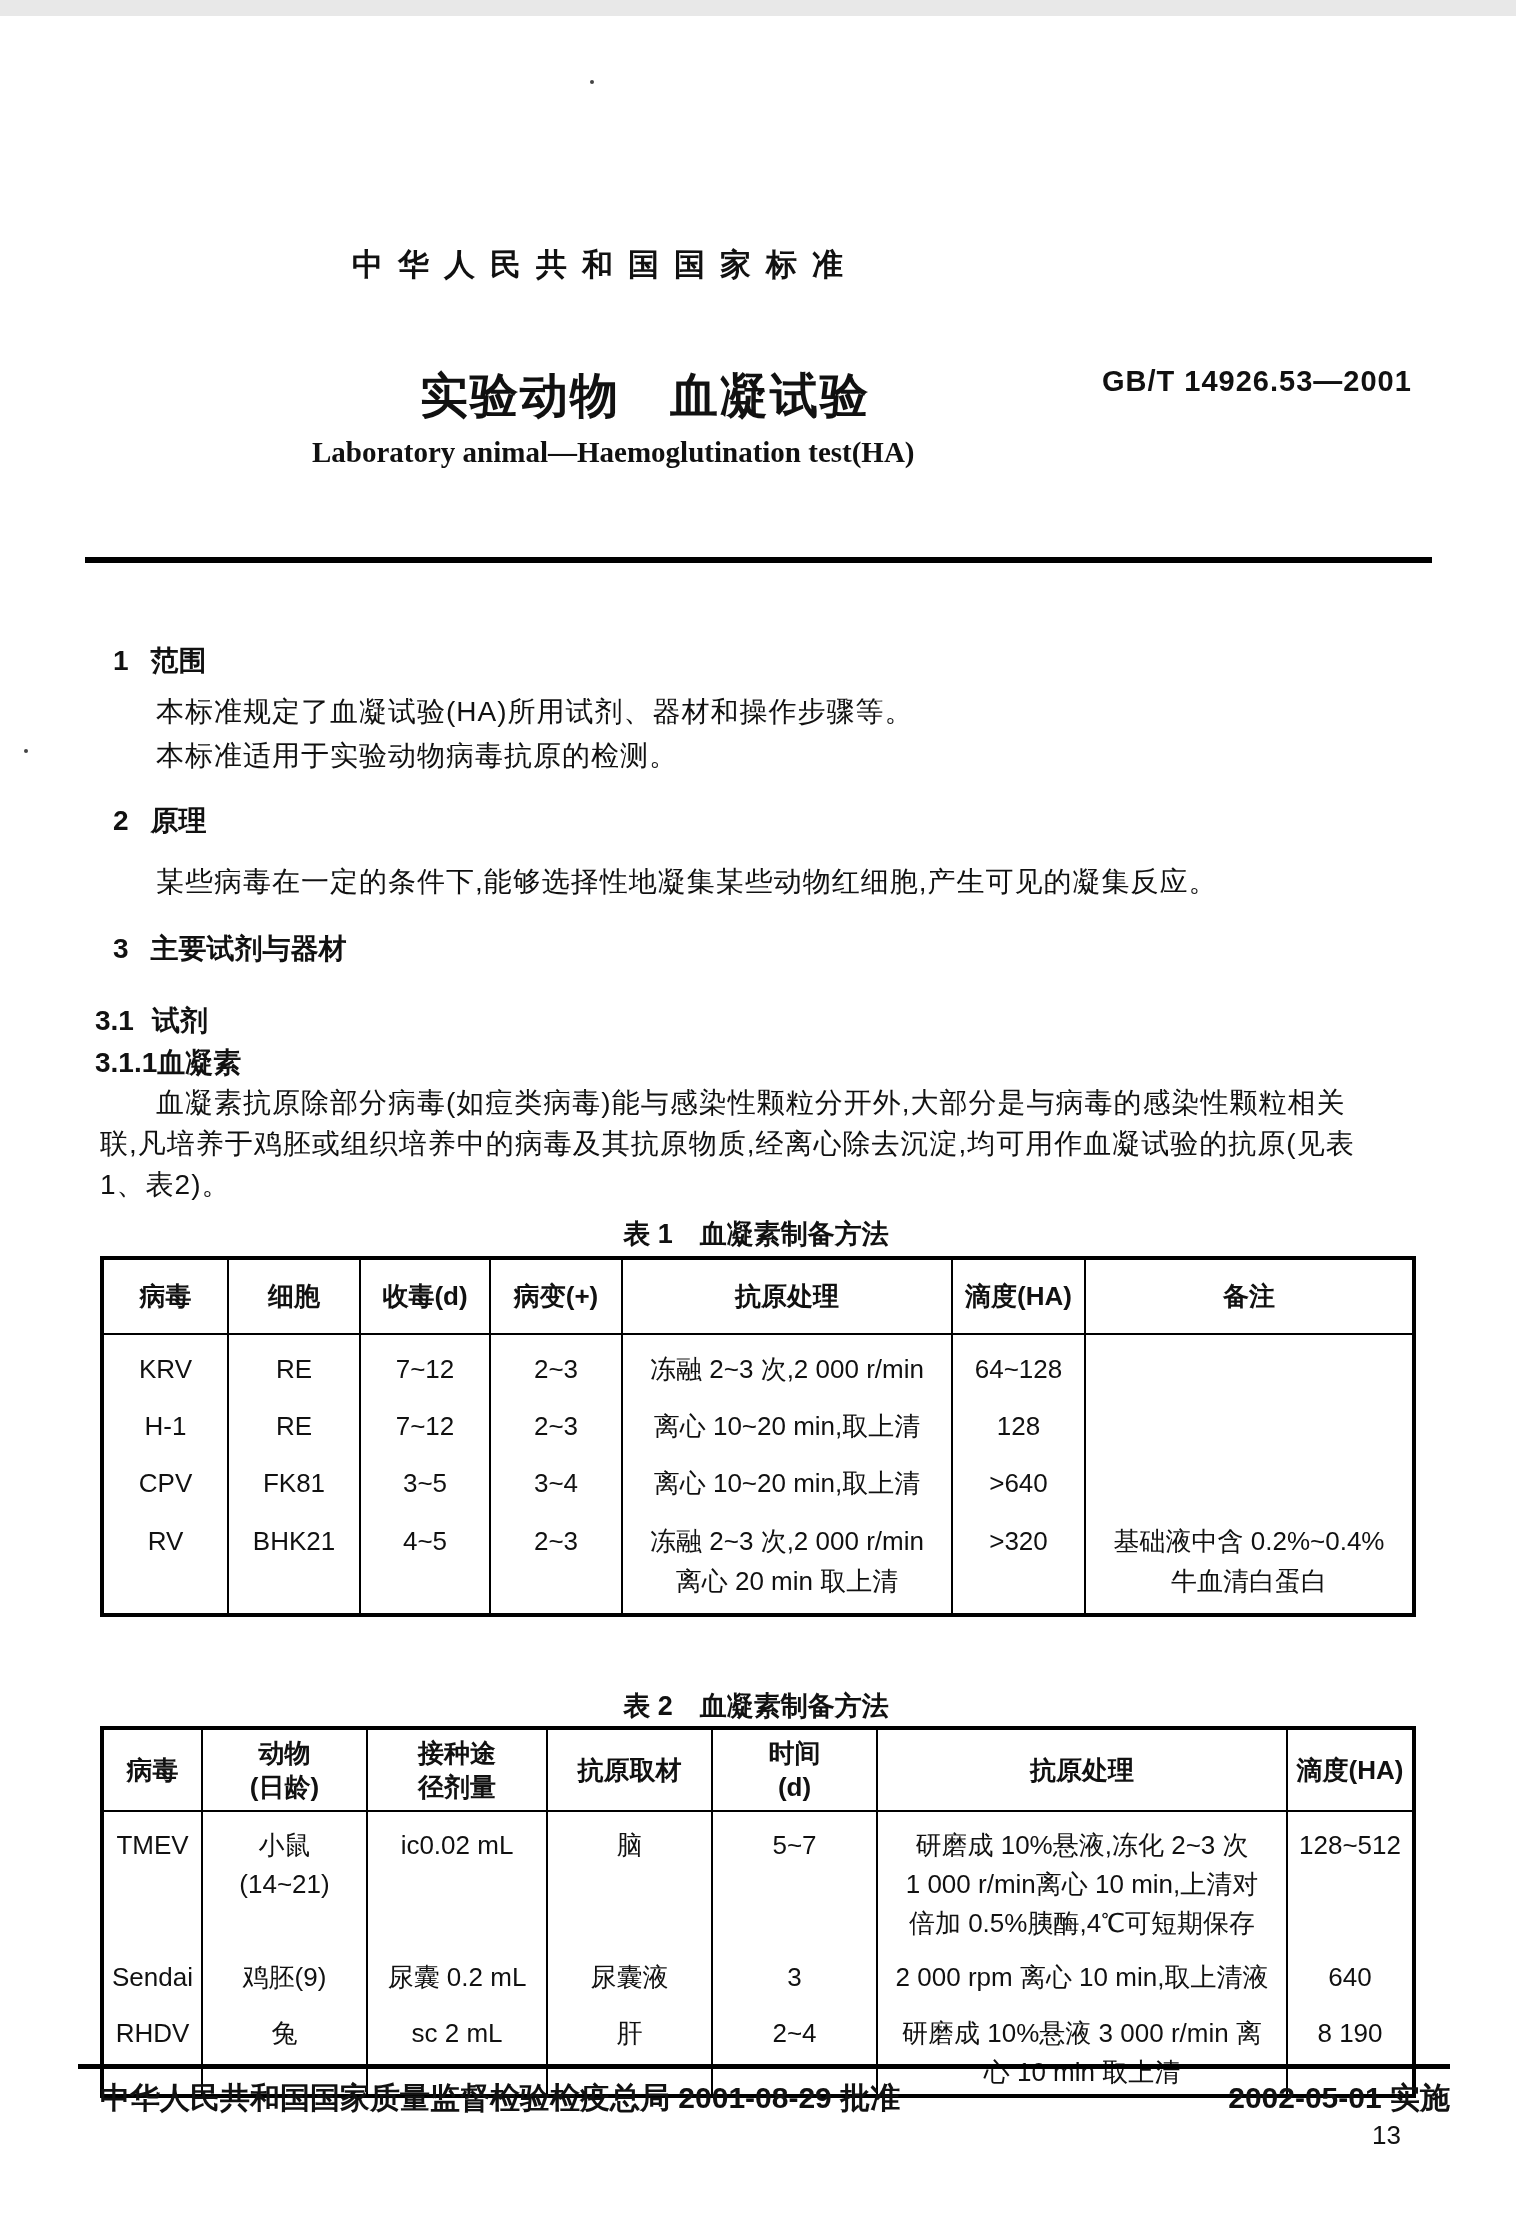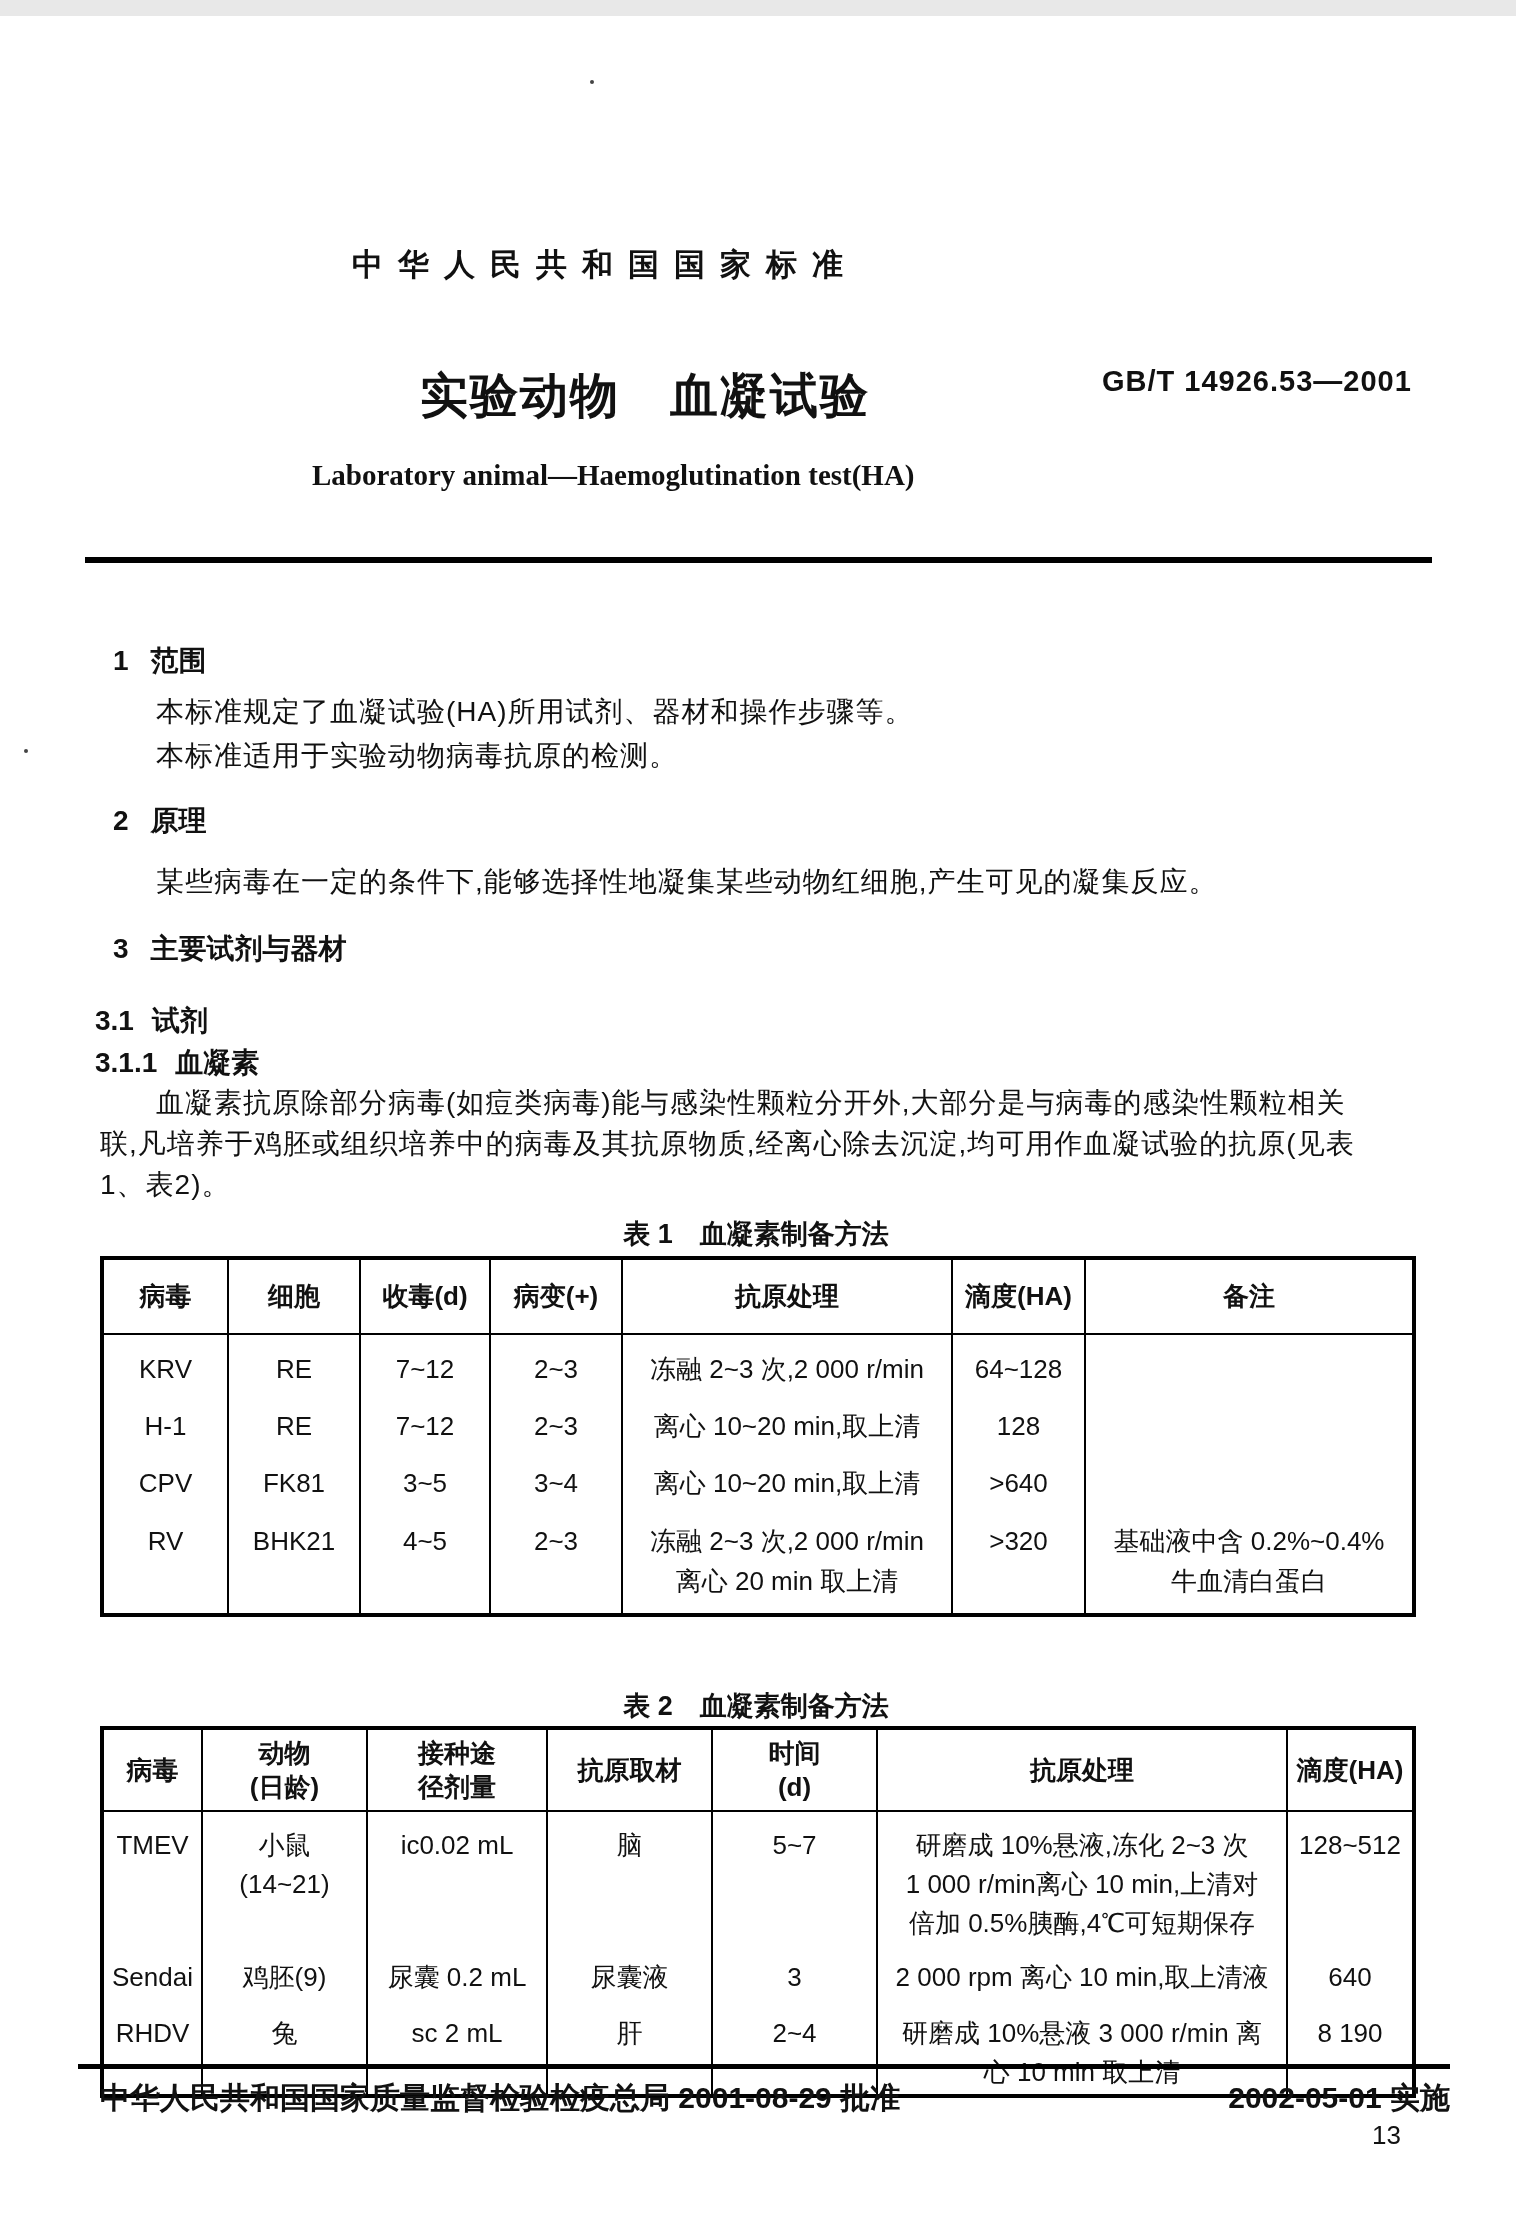--- a/index.html
+++ b/index.html
@@ -25,21 +25,21 @@
     left:420px;top:348px;
     font-size:48px;font-weight:bold;
     letter-spacing:2px;white-space:pre;
   }
   .std-no{
     left:1102px;top:349px;
     font-size:29px;font-weight:bold;
     white-space:nowrap;letter-spacing:1px;
   }
   .title-en{
-    left:312px;top:443px;
+    left:312px;top:420px;
     font-family:"Liberation Serif", serif;
     font-size:29px;font-weight:bold;
     white-space:nowrap;
   }
   .rule{background:#000;}
   .top-rule{left:85px;top:541px;width:1347px;height:6px;}
   .footer-rule{left:78px;top:2048px;width:1372px;height:5px;}
 
   .sec-h{
     display:flex;gap:22px;align-items:baseline;
@@ -142,21 +142,21 @@
 
   <div class="abs sec-h" style="left:113px;top:914px;">
     <span>3</span>
     <span>主要试剂与器材</span>
   </div>
 
   <div class="abs sec-h" style="left:95px;top:986px;gap:18px;">
     <span>3.1</span>
     <span>试剂</span>
   </div>
-  <div class="abs sec-h" style="left:95px;top:1028px;gap:18px;text-align:right;">
+  <div class="abs sec-h" style="left:95px;top:1028px;gap:0;text-align:right;">
     <span>3.1.1</span>
     <span>血凝素</span>
   </div>
   <div class="abs para para-3 indent" style="left:100px;top:1066px;">血凝素抗原除部分病毒(如痘类病毒)能与感染性颗粒分开外,大部分是与病毒的感染性颗粒相关
 联,凡培养于鸡胚或组织培养中的病毒及其抗原物质,经离心除去沉淀,均可用作血凝试验的抗原(见表
 1、表2)。</div>
 
   <div class="abs tbl-caption" style="top:1200px;">表 1　血凝素制备方法</div>
 
   <table class="std" id="table1" style="top:1240px;">

